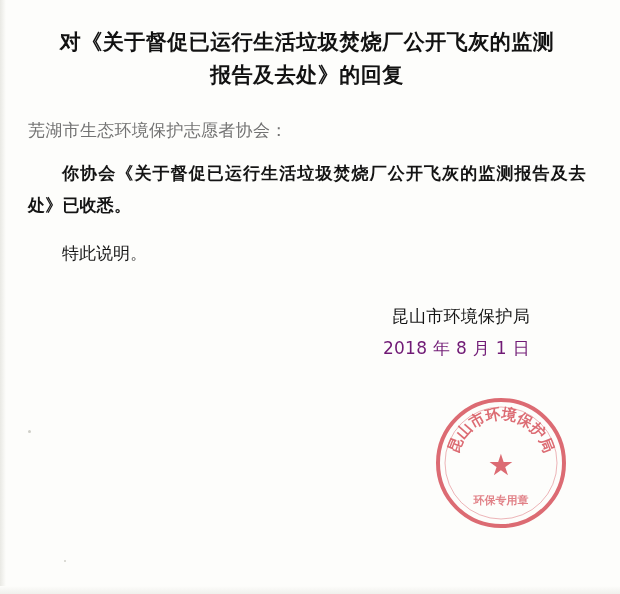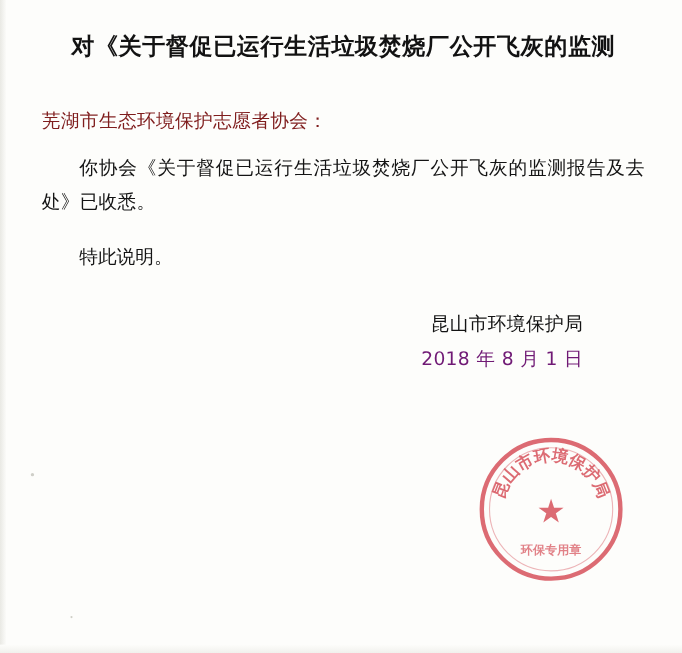--- a/index.html
+++ b/index.html
@@ -13,57 +13,57 @@
     overflow: hidden;
     font-family: "DejaVu Sans", "Liberation Sans", sans-serif;
     color: #1a1a1a;
   }
   .page {
     position: relative;
     width: 620px;
     height: 594px;
     background: #fdfdfb;
     box-sizing: border-box;
-    padding: 26px 34px 0 38px;
+    padding: 26px 34px 0 28px;
   }
   .doc-title {
     font-size: 21px;
     font-weight: bold;
     line-height: 1.55;
     text-align: center;
     letter-spacing: 0.5px;
     margin: 0 8px 0 8px;
     color: #121212;
   }
   .title-line-2 {
     text-align: center;
   }
   .recipient {
-    margin-top: 38px;
+    margin-top: 26px;
     font-size: 17px;
     line-height: 1.6;
     letter-spacing: 0.3px;
-    color: #7f1d1d;
+    color: #737373;
   }
   .body-para {
     margin-top: 14px;
     font-size: 17px;
     line-height: 1.85;
     letter-spacing: 0.2px;
     text-indent: 2em;
     text-align: justify;
     color: #141414;
+    font-weight: bold;
   }
   .closing {
     margin-top: 16px;
     font-size: 17px;
     line-height: 1.85;
     text-indent: 2em;
     color: #141414;
-    font-family: Liberation Serif, serif;
   }
   .signature-block {
     margin-top: 30px;
     text-align: right;
     padding-right: 56px;
     position: relative;
     z-index: 2;
   }
   .sign-org {
     font-size: 17px;
@@ -119,20 +119,21 @@
 <div class="page">
 
   <div class="page-edge-left"></div>
   <div class="page-edge-bottom"></div>
 
   <div class="speck" style="left:28px;top:430px;width:3px;height:3px;"></div>
   <div class="speck" style="left:64px;top:560px;width:2px;height:2px;"></div>
 
   <h1 class="doc-title">
     <span>对《关于督促已运行生活垃圾焚烧厂公开飞灰的监测</span>
+    <div class="title-line-2">报告及去处》的回复</div>
   </h1>
 
   <div class="recipient">芜湖市生态环境保护志愿者协会：</div>
 
   <p class="body-para">你协会《关于督促已运行生活垃圾焚烧厂公开飞灰的监测报告及去处》已收悉。</p>
 
 
   <p class="closing">特此说明。</p>
 
   <div class="signature-block">

